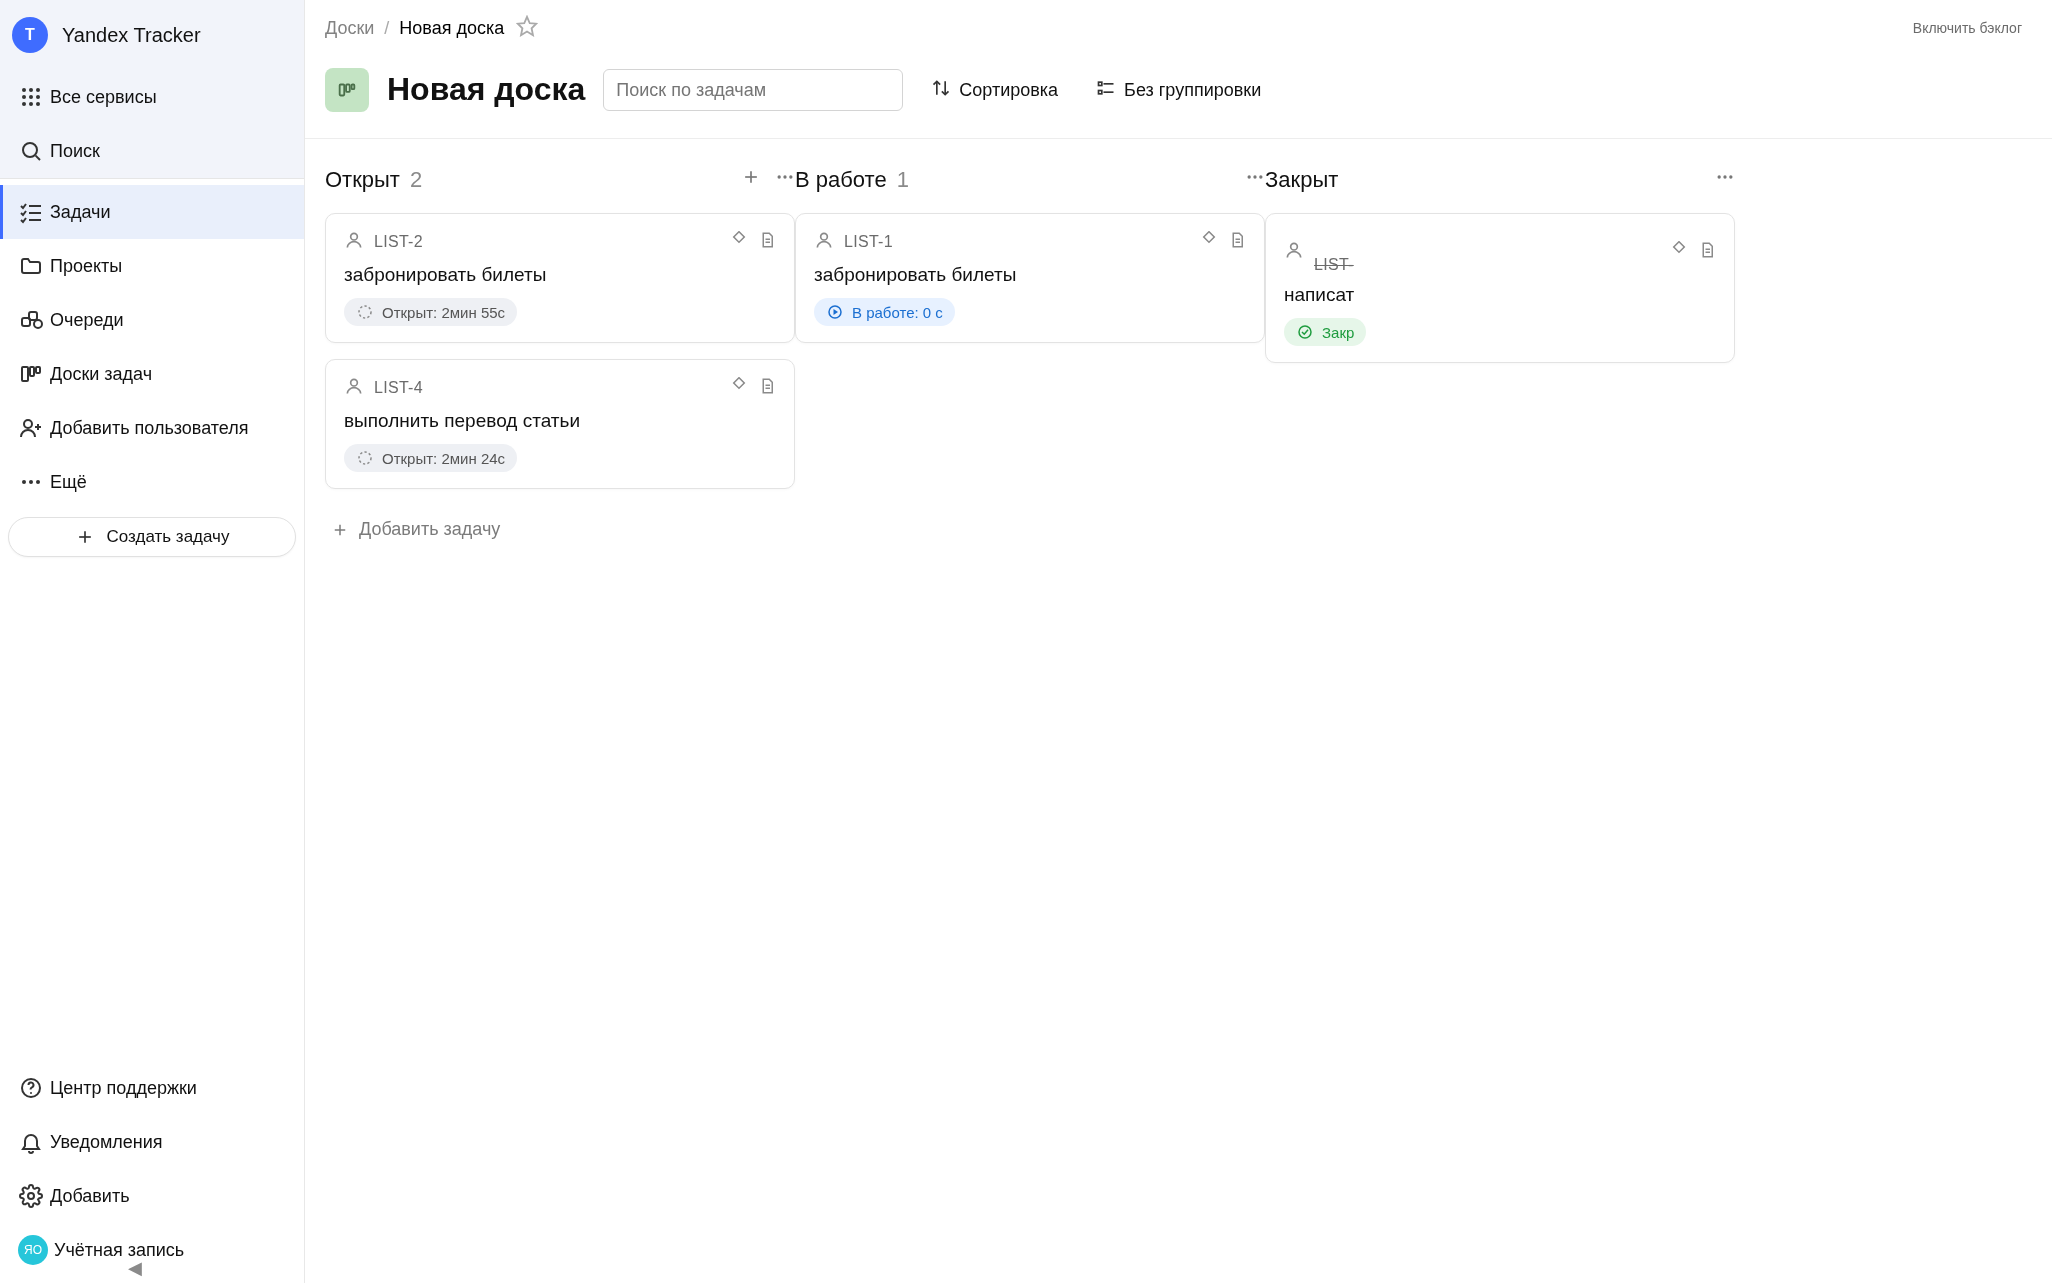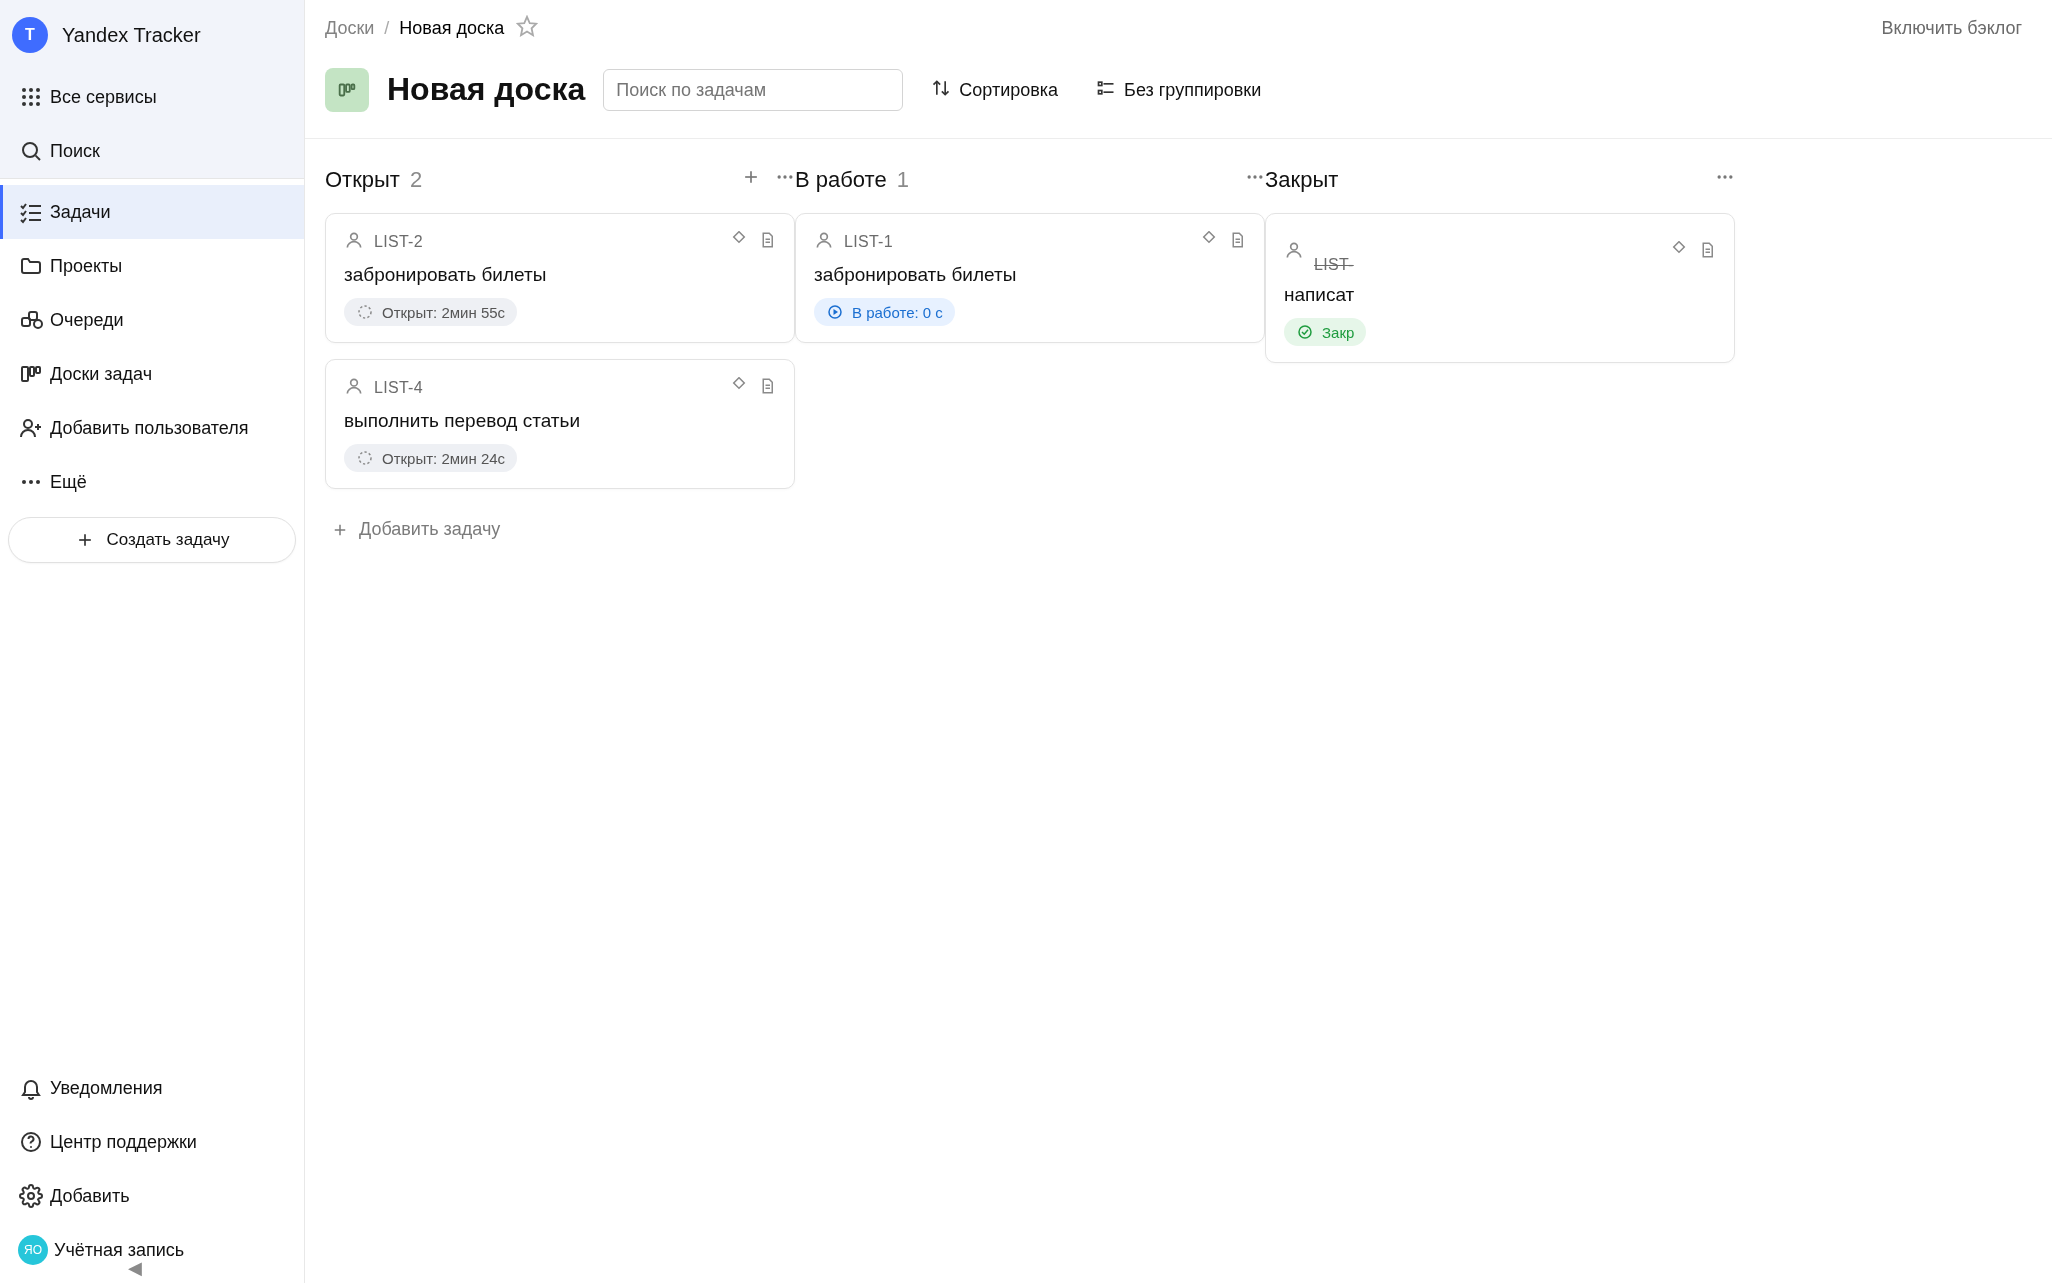--- a/index.html
+++ b/index.html
@@ -40,21 +40,21 @@
     font-size: 18px;
     cursor: pointer;
   }
   .sb-item.active { background: #e9effb; border-left: 3px solid #3f6cff; padding-left: 15px; }
   .sb-icon { width: 26px; height: 26px; display:flex; align-items:center; justify-content:center; color:#333; flex-shrink:0; }
   .sb-icon svg { width: 24px; height: 24px; stroke: currentColor; fill: none; stroke-width: 2; }
 
   .sidebar-mid { flex: 1; padding-top: 6px; }
   .create-btn {
     margin: 8px 8px 8px 8px;
-    height: 46px; border-radius: 28px;
+    height: 40px; border-radius: 28px;
     background: #fff; border: 1px solid #e1e1e1;
     display: flex; align-items: center; justify-content: center;
     gap: 12px; font-size: 17px; cursor: pointer;
     box-shadow: 0 1px 2px rgba(0,0,0,.04);
   }
   .sidebar-bottom { padding-bottom: 6px; }
 
   .avatar {
     width: 30px; height: 30px; border-radius: 50%;
     background: #26c6da; color:#fff;
@@ -67,21 +67,21 @@
   .breadcrumb-row {
     display: flex; align-items: center; height: 56px;
     padding: 0 20px;
     font-size: 18px; color: #6b6b6b;
   }
   .breadcrumb-row .bc-link { color: #828282; cursor: pointer; }
   .breadcrumb-row .bc-sep { margin: 0 10px; color: #aaa; }
   .breadcrumb-row .bc-current { color: #000; }
   .breadcrumb-row .star { margin-left: 12px; color:#aaa; cursor:pointer;}
   .breadcrumb-row .spacer { flex:1; }
-  .backlog-toggle { font-size: 18px; cursor:pointer; padding: 6px 10px; border-radius:6px; }
+  .backlog-toggle { font-size: 14px; cursor:pointer; padding: 6px 10px; border-radius:6px; }
 
   .page-header {
     display: flex; align-items: center;
     padding: 12px 20px 26px 20px;
     gap: 18px;
     border-bottom: 1px solid #ededed;
   }
   .board-badge {
     width: 44px; height: 44px; border-radius: 8px;
     background: #c4e4c4;
@@ -259,35 +259,35 @@
           </svg>
       </span>
       <span>Создать задачу</span>
     </div>
   </div>
 
   <div class="sidebar-bottom">
     <div class="sb-item">
       <span class="sb-icon">
         <svg viewBox="0 0 24 24">
-            <path d="M18 16V11a6 6 0 0 0-12 0v5l-2 3h16z"></path>
-            <path d="M10 21a2 2 0 0 0 4 0"></path>
-          </svg>
-      </span>
-      <span>Уведомления</span>
-    </div>
-    <div class="sb-item">
-      <span class="sb-icon">
-        <svg viewBox="0 0 24 24">
             <circle cx="12" cy="12" r="9"></circle>
             <path d="M9.5 9a2.5 2.5 0 1 1 3.5 2.3c-.9.5-1.5 1-1.5 2.2"></path>
             <circle cx="12" cy="17" r="1" fill="currentColor" stroke="none"></circle>
           </svg>
       </span>
       <span>Центр поддержки</span>
+    </div>
+    <div class="sb-item">
+      <span class="sb-icon">
+        <svg viewBox="0 0 24 24">
+            <path d="M18 16V11a6 6 0 0 0-12 0v5l-2 3h16z"></path>
+            <path d="M10 21a2 2 0 0 0 4 0"></path>
+          </svg>
+      </span>
+      <span>Уведомления</span>
     </div>
     <div class="sb-item">
       <span class="sb-icon">
         <svg viewBox="0 0 24 24">
             <circle cx="12" cy="12" r="3"></circle>
             <path d="M19.4 15a1.7 1.7 0 0 0 .34 1.87l.06.06a2 2 0 1 1-2.83 2.83l-.06-.06a1.7 1.7 0 0 0-1.87-.34 1.7 1.7 0 0 0-1 1.56V21a2 2 0 1 1-4 0v-.09a1.7 1.7 0 0 0-1-1.56 1.7 1.7 0 0 0-1.87.34l-.06.06a2 2 0 1 1-2.83-2.83l.06-.06a1.7 1.7 0 0 0 .34-1.87 1.7 1.7 0 0 0-1.56-1H3a2 2 0 1 1 0-4h.09a1.7 1.7 0 0 0 1.56-1 1.7 1.7 0 0 0-.34-1.87l-.06-.06a2 2 0 1 1 2.83-2.83l.06.06a1.7 1.7 0 0 0 1.87.34H9a1.7 1.7 0 0 0 1-1.56V3a2 2 0 1 1 4 0v.09a1.7 1.7 0 0 0 1 1.56 1.7 1.7 0 0 0 1.87-.34l.06-.06a2 2 0 1 1 2.83 2.83l-.06.06a1.7 1.7 0 0 0-.34 1.87V9a1.7 1.7 0 0 0 1.56 1H21a2 2 0 1 1 0 4h-.09a1.7 1.7 0 0 0-1.56 1z"></path>
           </svg>
       </span>
       <span>Добавить</span>
     </div>

